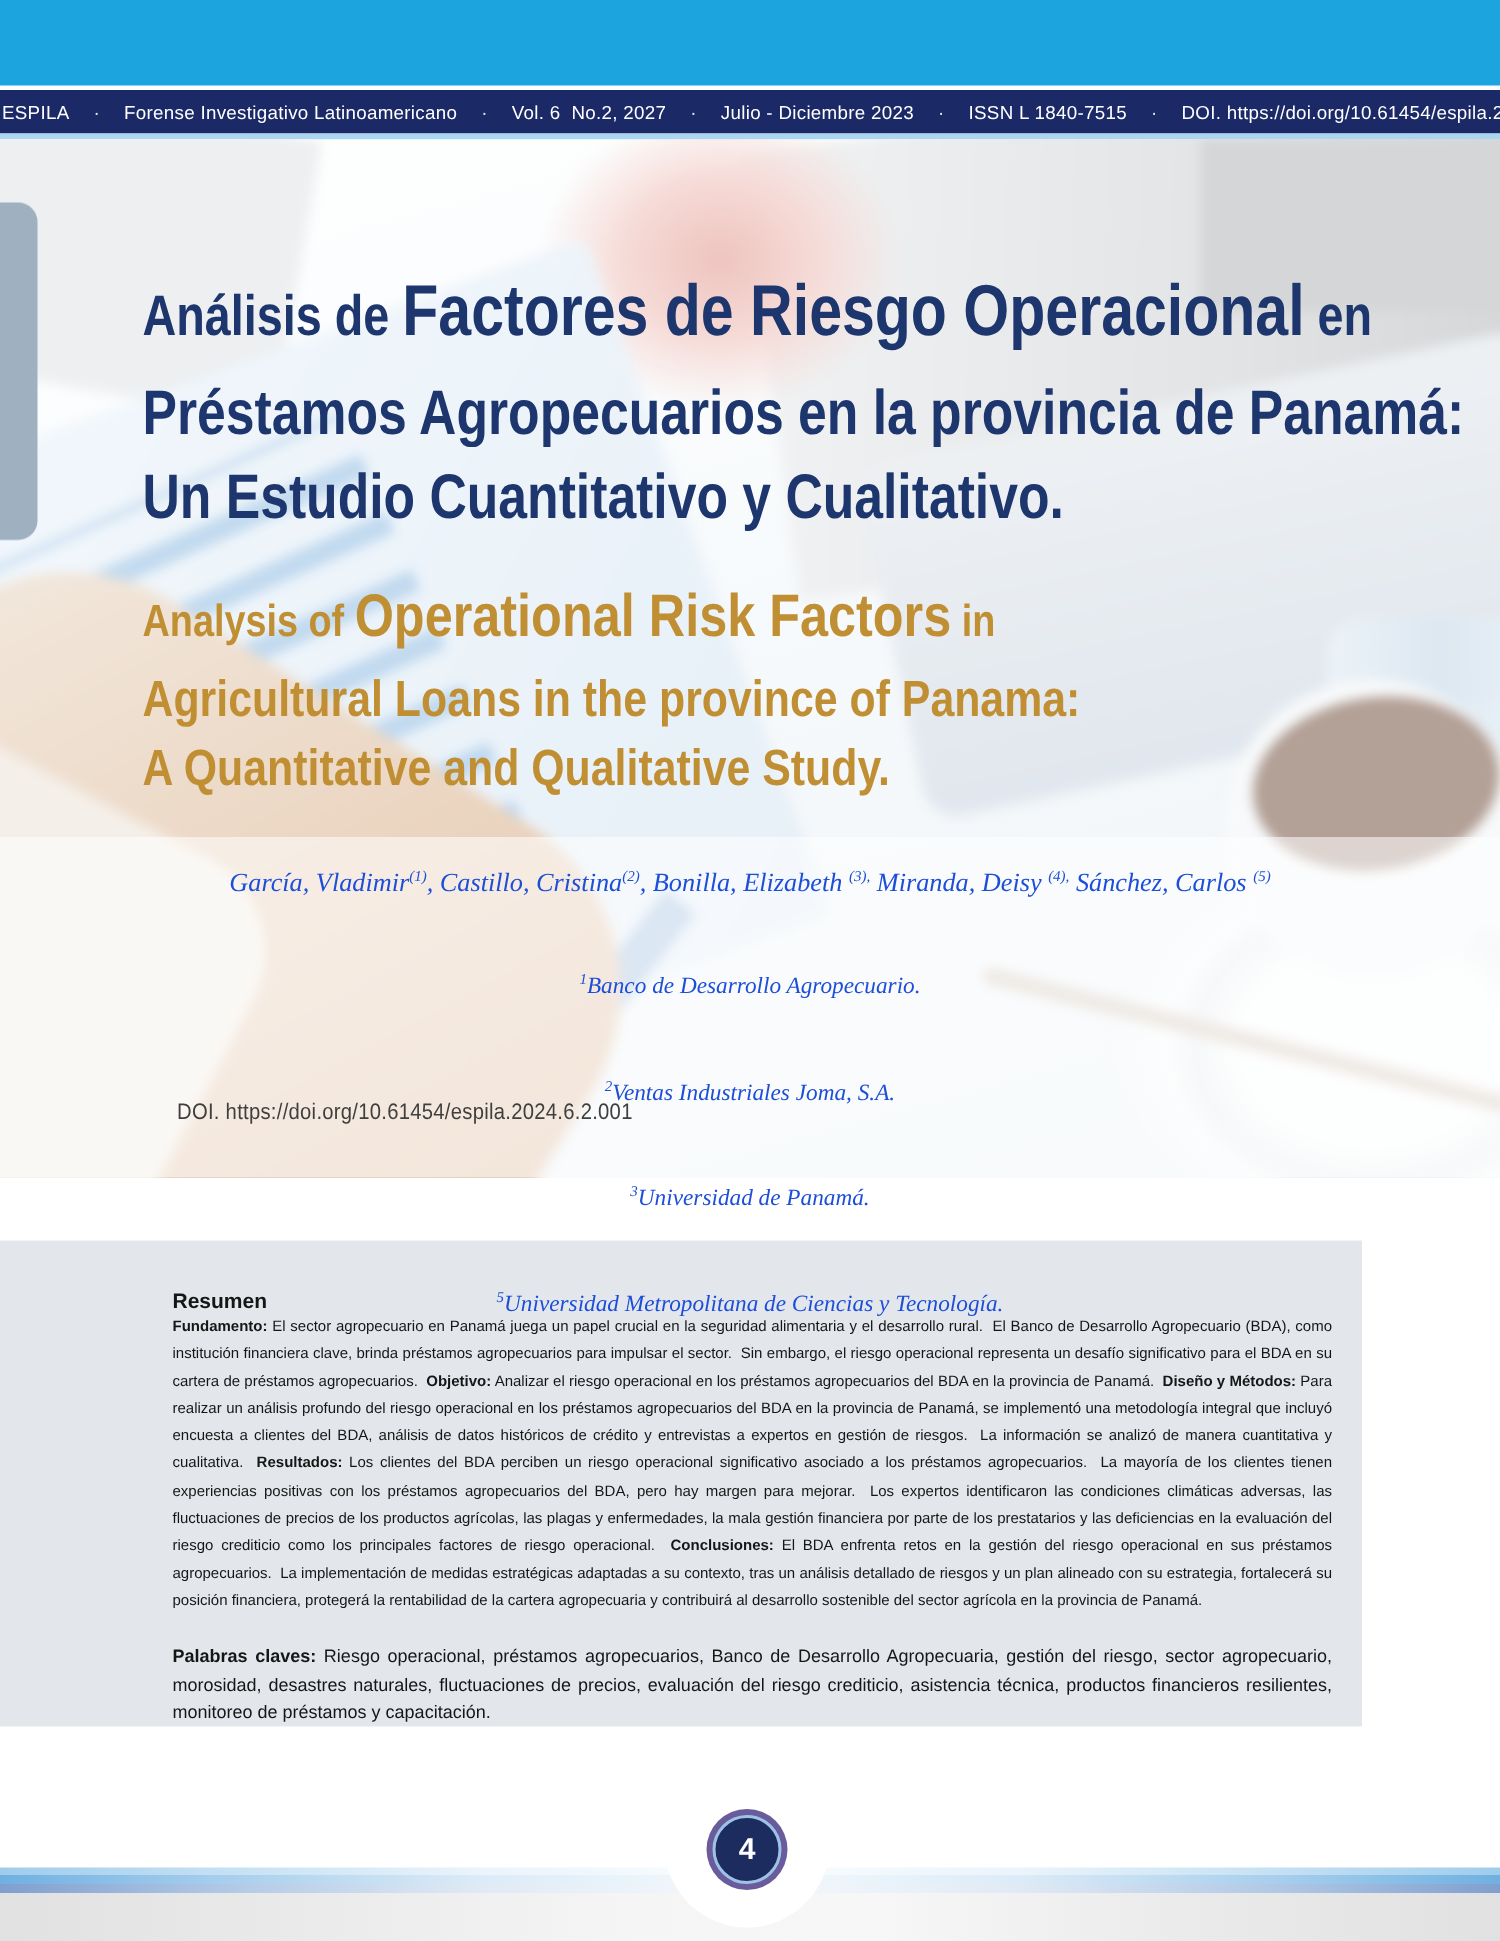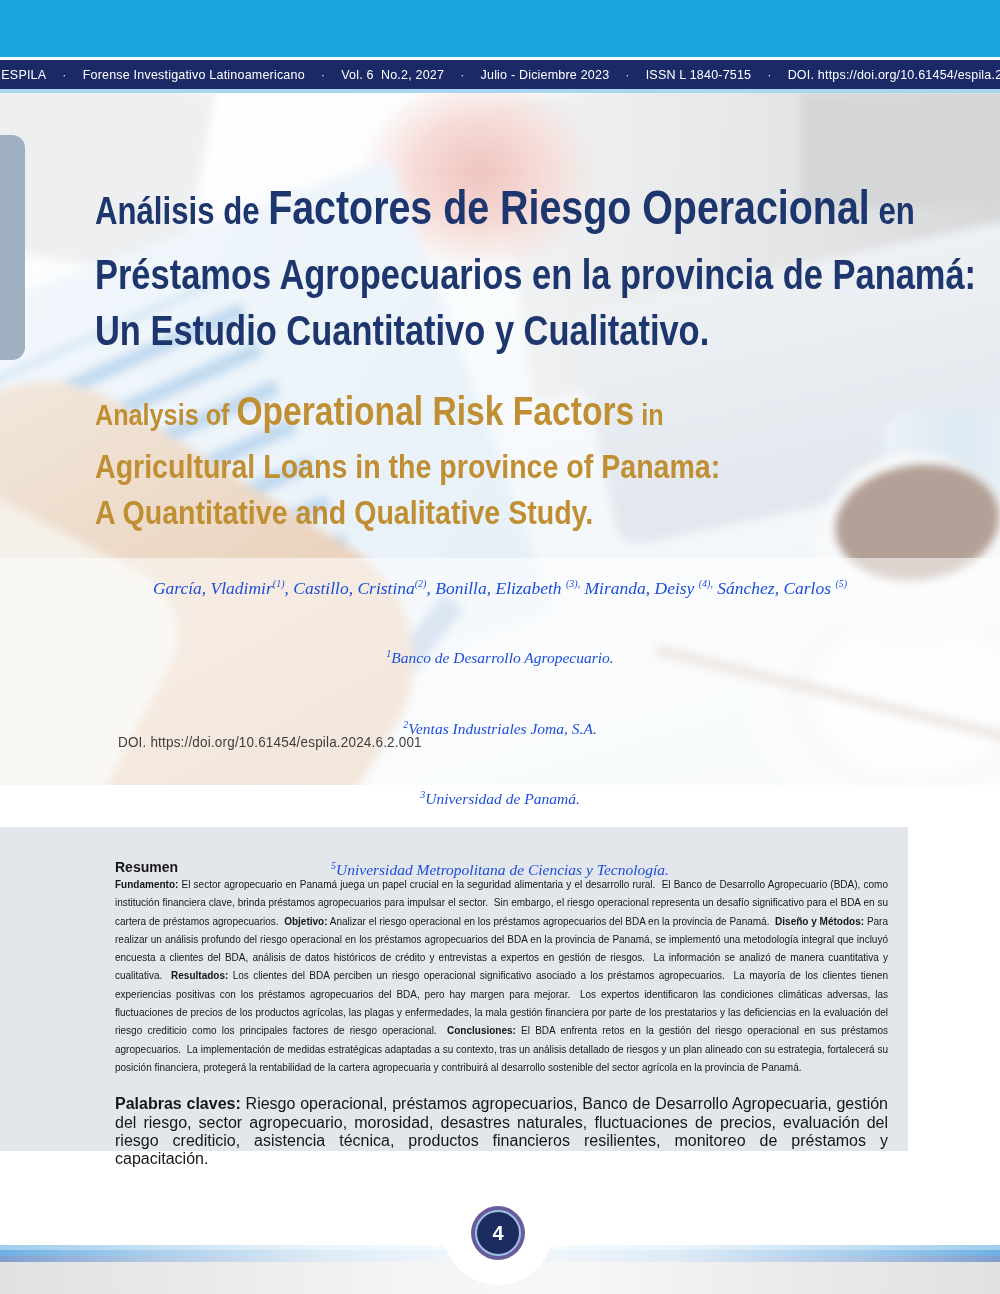--- a/index.html
+++ b/index.html
@@ -63,21 +63,21 @@
   .authors sup{font-size:10px;}
   .affil{font-size:15.5px;line-height:22.5px;margin-top:44px;}
   
   .doi-line{position:absolute;left:118px;top:733px;z-index:6;font-size:15px;color:#3f3f3f;
             transform:scaleX(.9);transform-origin:left;letter-spacing:.2px;}
   
   .abstract-box{position:absolute;left:0;top:785px;width:908px;height:324px;background:var(--abstract-bg);
                 box-sizing:border-box;padding:32px 20px 0 115px;color:#161616;margin-top:42px;}
   .abstract-heading{font-size:14px;font-weight:700;margin:0 0 1px 0;}
   .abstract-par{font-size:10px;line-height:18.3px;text-align:justify;margin:0;white-space:pre-wrap;}
-  .keywords-par{font-size:16px;line-height:18.3px;text-align:justify;margin:18px 0 0 0;white-space:pre-wrap;}
+  .keywords-par{font-size:12px;line-height:18.3px;text-align:justify;margin:18px 0 0 0;white-space:pre-wrap;}
   
   .f-stripe{position:absolute;left:0;top:1245px;width:100%;height:17px;z-index:2;}
   .f-s1{height:5px;background:linear-gradient(90deg,#9ECDEC 0%,#C3DFF3 14%,#EAF4FB 32%,#FAFDFE 50%,#EAF4FB 68%,#C3DFF3 86%,#9ECDEC 100%);}
   .f-s2{height:6px;background:linear-gradient(90deg,#6FB0E2 0%,#A5CDEC 14%,#DCEBF7 32%,#F5FAFD 50%,#DCEBF7 68%,#A5CDEC 86%,#6FB0E2 100%);}
   .f-s3{height:6px;background:linear-gradient(90deg,#7F9FCE 0%,#AEC6E4 14%,#E0EAF5 32%,#F6F9FC 50%,#E0EAF5 68%,#AEC6E4 86%,#7F9FCE 100%);}
   .f-gray{position:absolute;left:0;top:1262px;width:100%;height:32px;z-index:2;
           background:linear-gradient(90deg,#E1E1E1 0%,#EAEAEA 20%,#F5F5F5 42%,#F7F7F7 58%,#EAEAEA 80%,#E1E1E1 100%);}
   .f-notch{position:absolute;left:443px;top:1175px;width:110px;height:110px;border-radius:50%;background:#fff;z-index:3;}
   .page-badge{position:absolute;left:471px;top:1206px;width:54px;height:54px;border-radius:50%;
               background:var(--badge-purple);display:flex;align-items:center;justify-content:center;z-index:4;}

